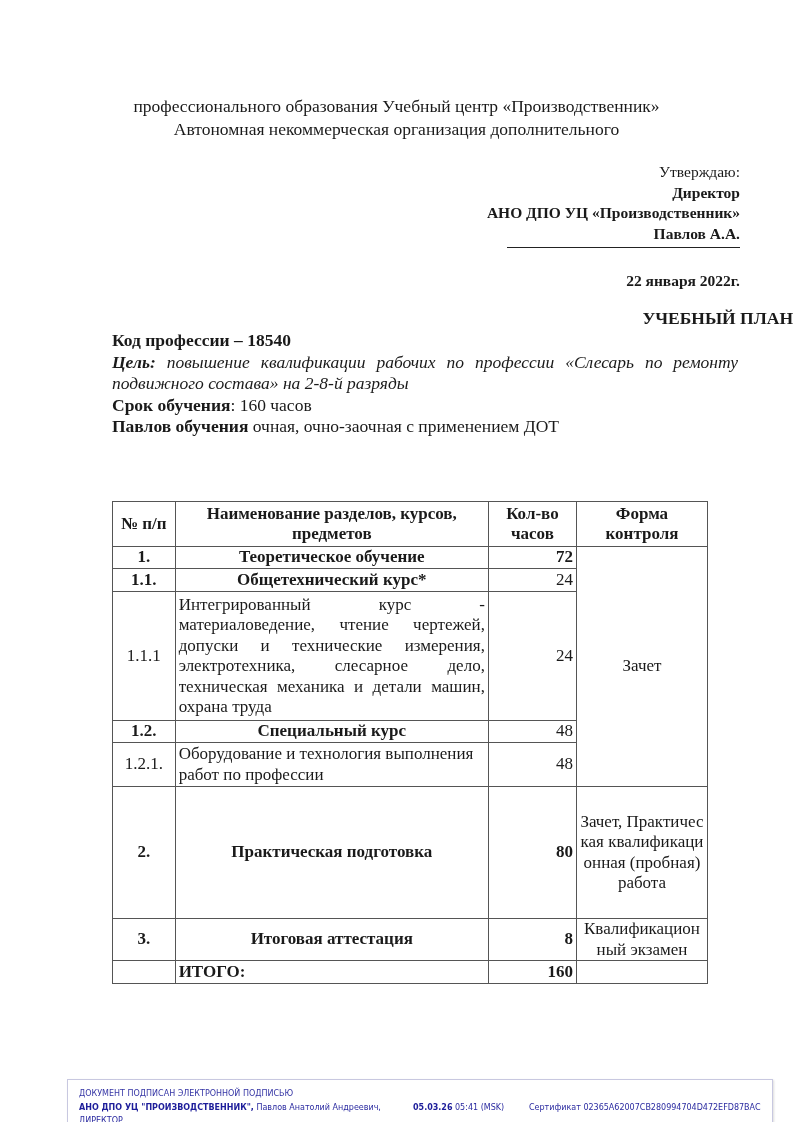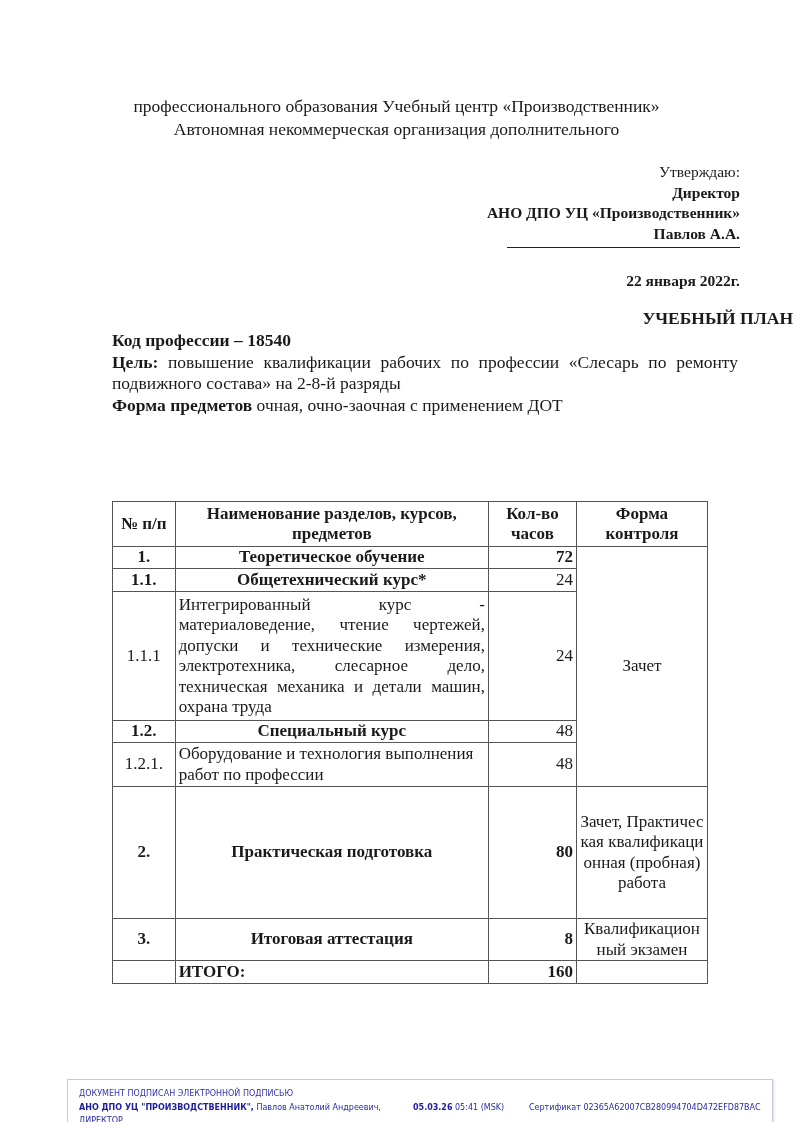--- a/index.html
+++ b/index.html
@@ -25,21 +25,21 @@
     }
     .doc-title {
       position: absolute; left: 0; top: 308px; width: 793px; text-align: right;
       font-weight: bold; font-size: 17.5px;
     }
     .info {
       position: absolute; left: 112px; top: 330px; width: 626px;
       font-size: 17.5px; line-height: 21.5px;
     }
     .info p { margin: 0; }
-    .info .j { text-align: justify; text-align-last: left; }
+    .info .j { text-align: justify; text-align-last: left; font-style: italic; }
     .info b { font-weight: bold; }
     table.plan {
       position: absolute; left: 112px; top: 501px; width: 596px;
       border-collapse: collapse; font-size: 17px; line-height: 20.5px;
     }
     table.plan td, table.plan th {
       border: 1px solid #555; padding: 0 3px; vertical-align: middle;
     }
     table.plan th { font-weight: bold; text-align: center; height: 44px; }
     .c1 { width: 57px; text-align: center; }
@@ -76,21 +76,22 @@
   <div class="b">Павлов А.А.</div>
 </div>
 <div class="sign-line"></div>
 <div class="date">22 января 2022г.</div>
 
 <div class="doc-title">УЧЕБНЫЙ ПЛАН</div>
 
 <div class="info">
   <p><b>Код профессии – 18540</b></p>
   <p class="j"><b>Цель:</b><span> повышение квалификации рабочих по профессии «Слесарь по ремонту подвижного состава» на 2-8-й разряды</span></p>
-  <p><b>Форма предметов</b><span> очная, очно-заочная с применением ДОТ</span></p>
+  <p><b>Срок обучения</b><span>: 160 часов</span></p>
+  <p><b>Павлов обучения</b><span> очная, очно-заочная с применением ДОТ</span></p>
 </div>
 
 <table class="plan">
   <tbody>
       <tr>
     <th class="c1">№ п/п</th>
     <th class="c2">Наименование разделов, курсов, предметов</th>
     <th class="c3">Кол-во часов</th>
     <th class="c4">Форма контроля</th>
   </tr>

